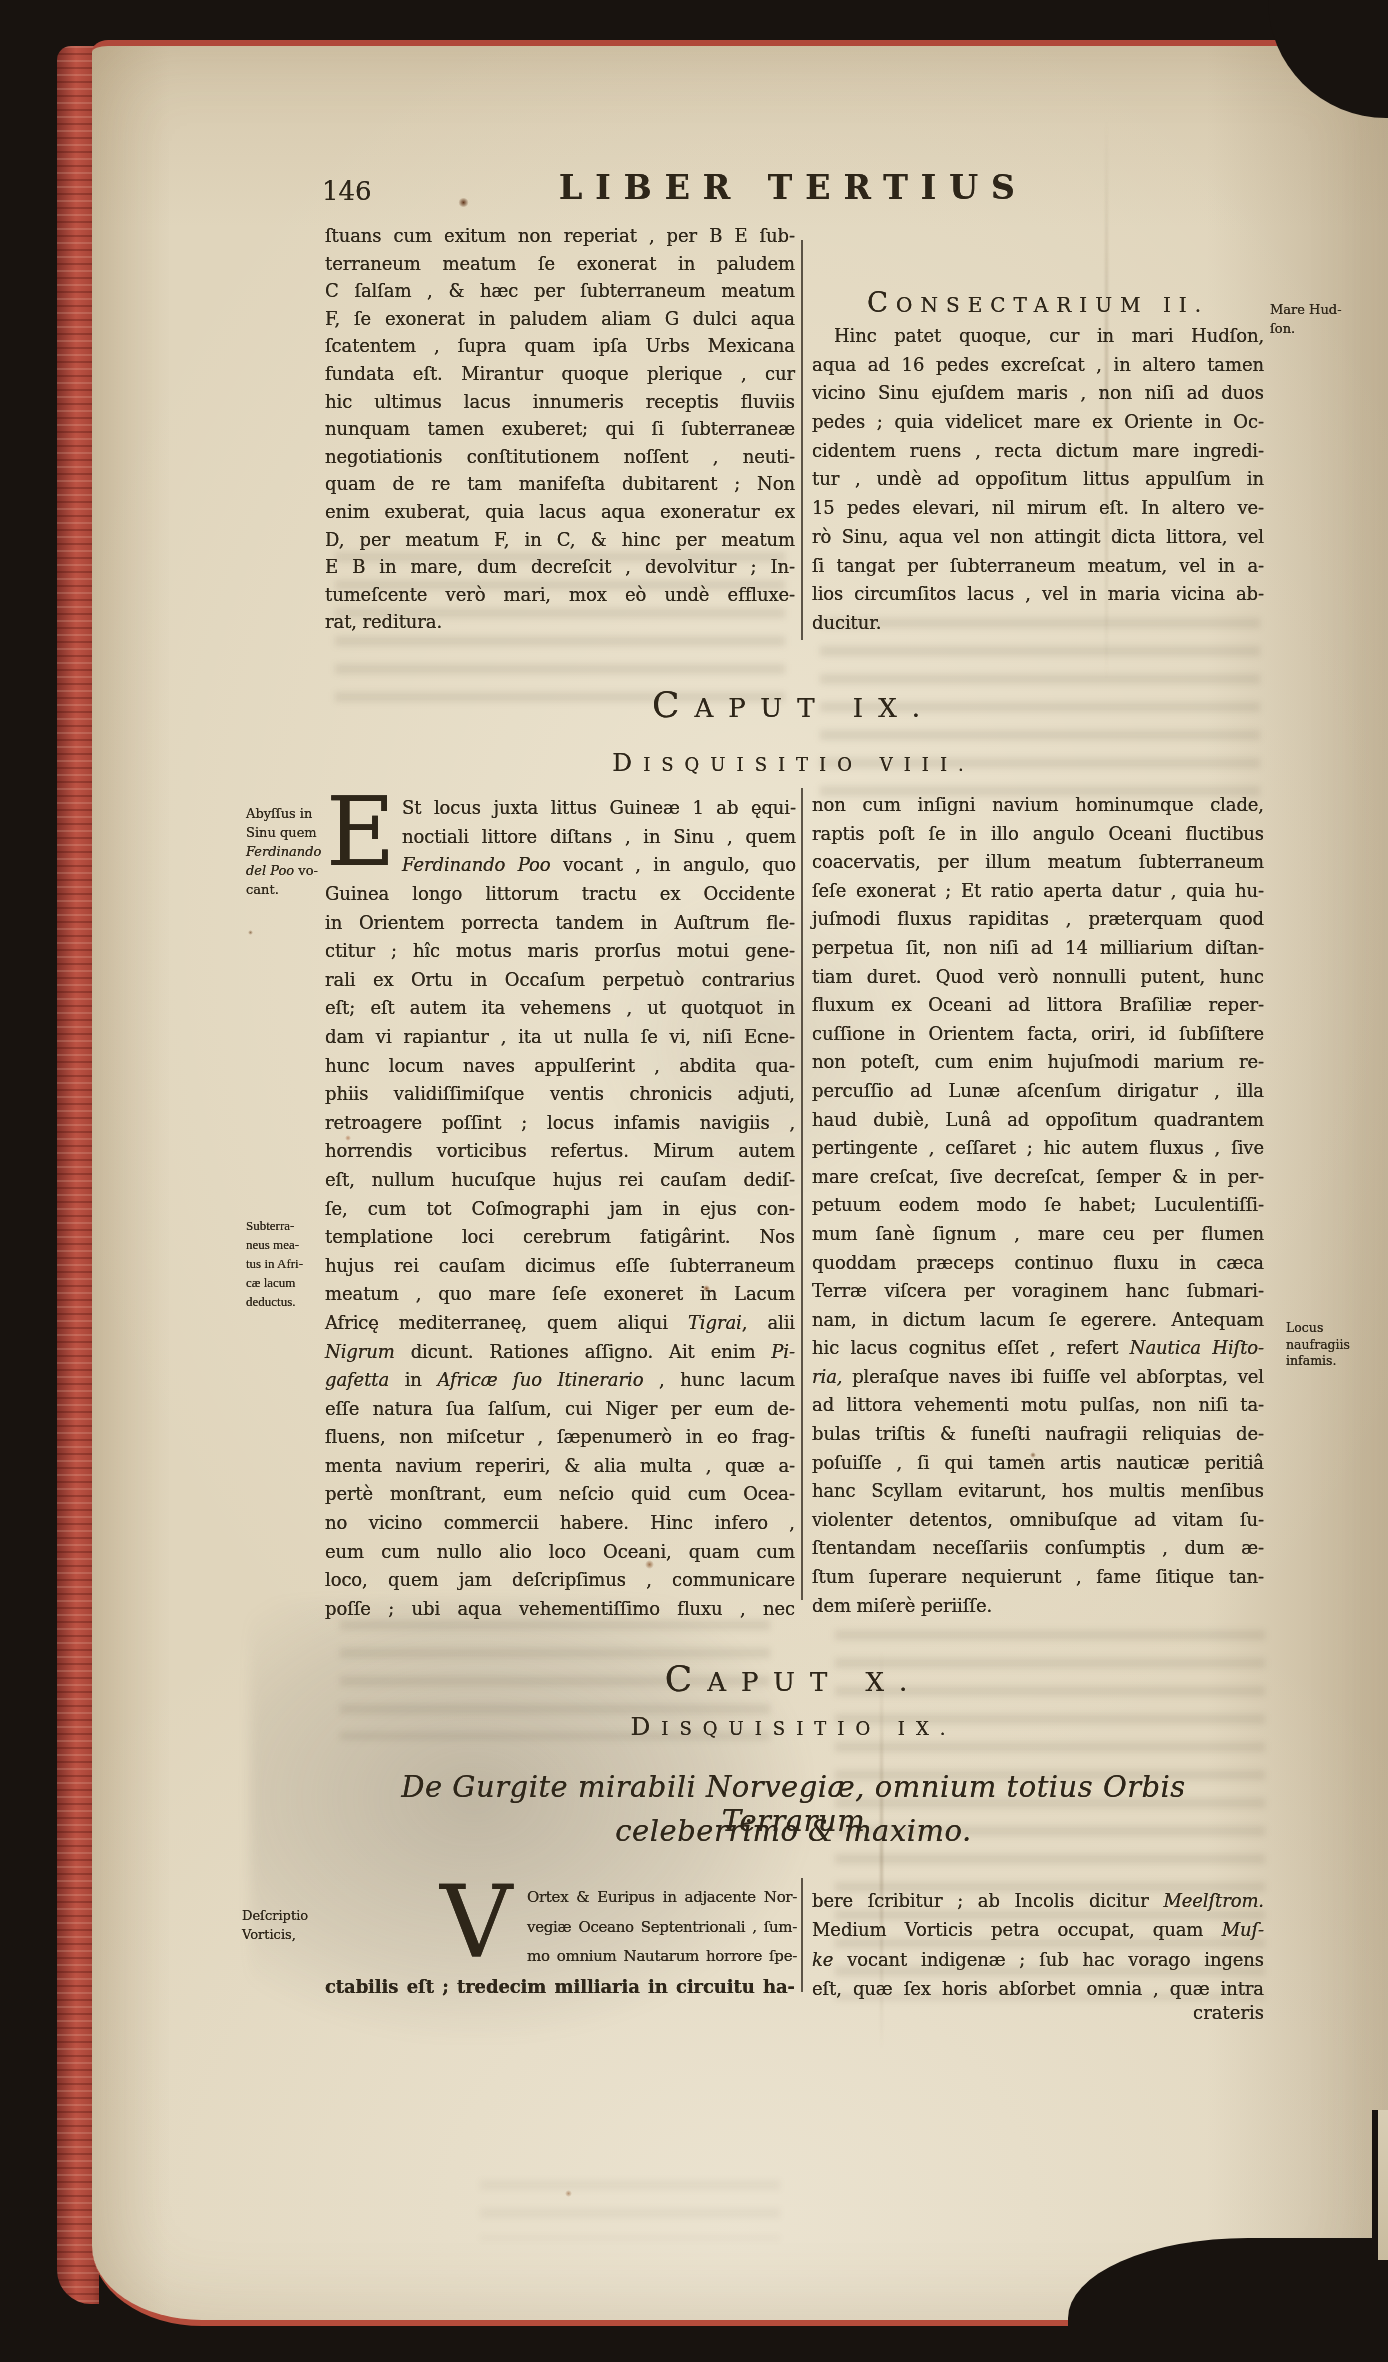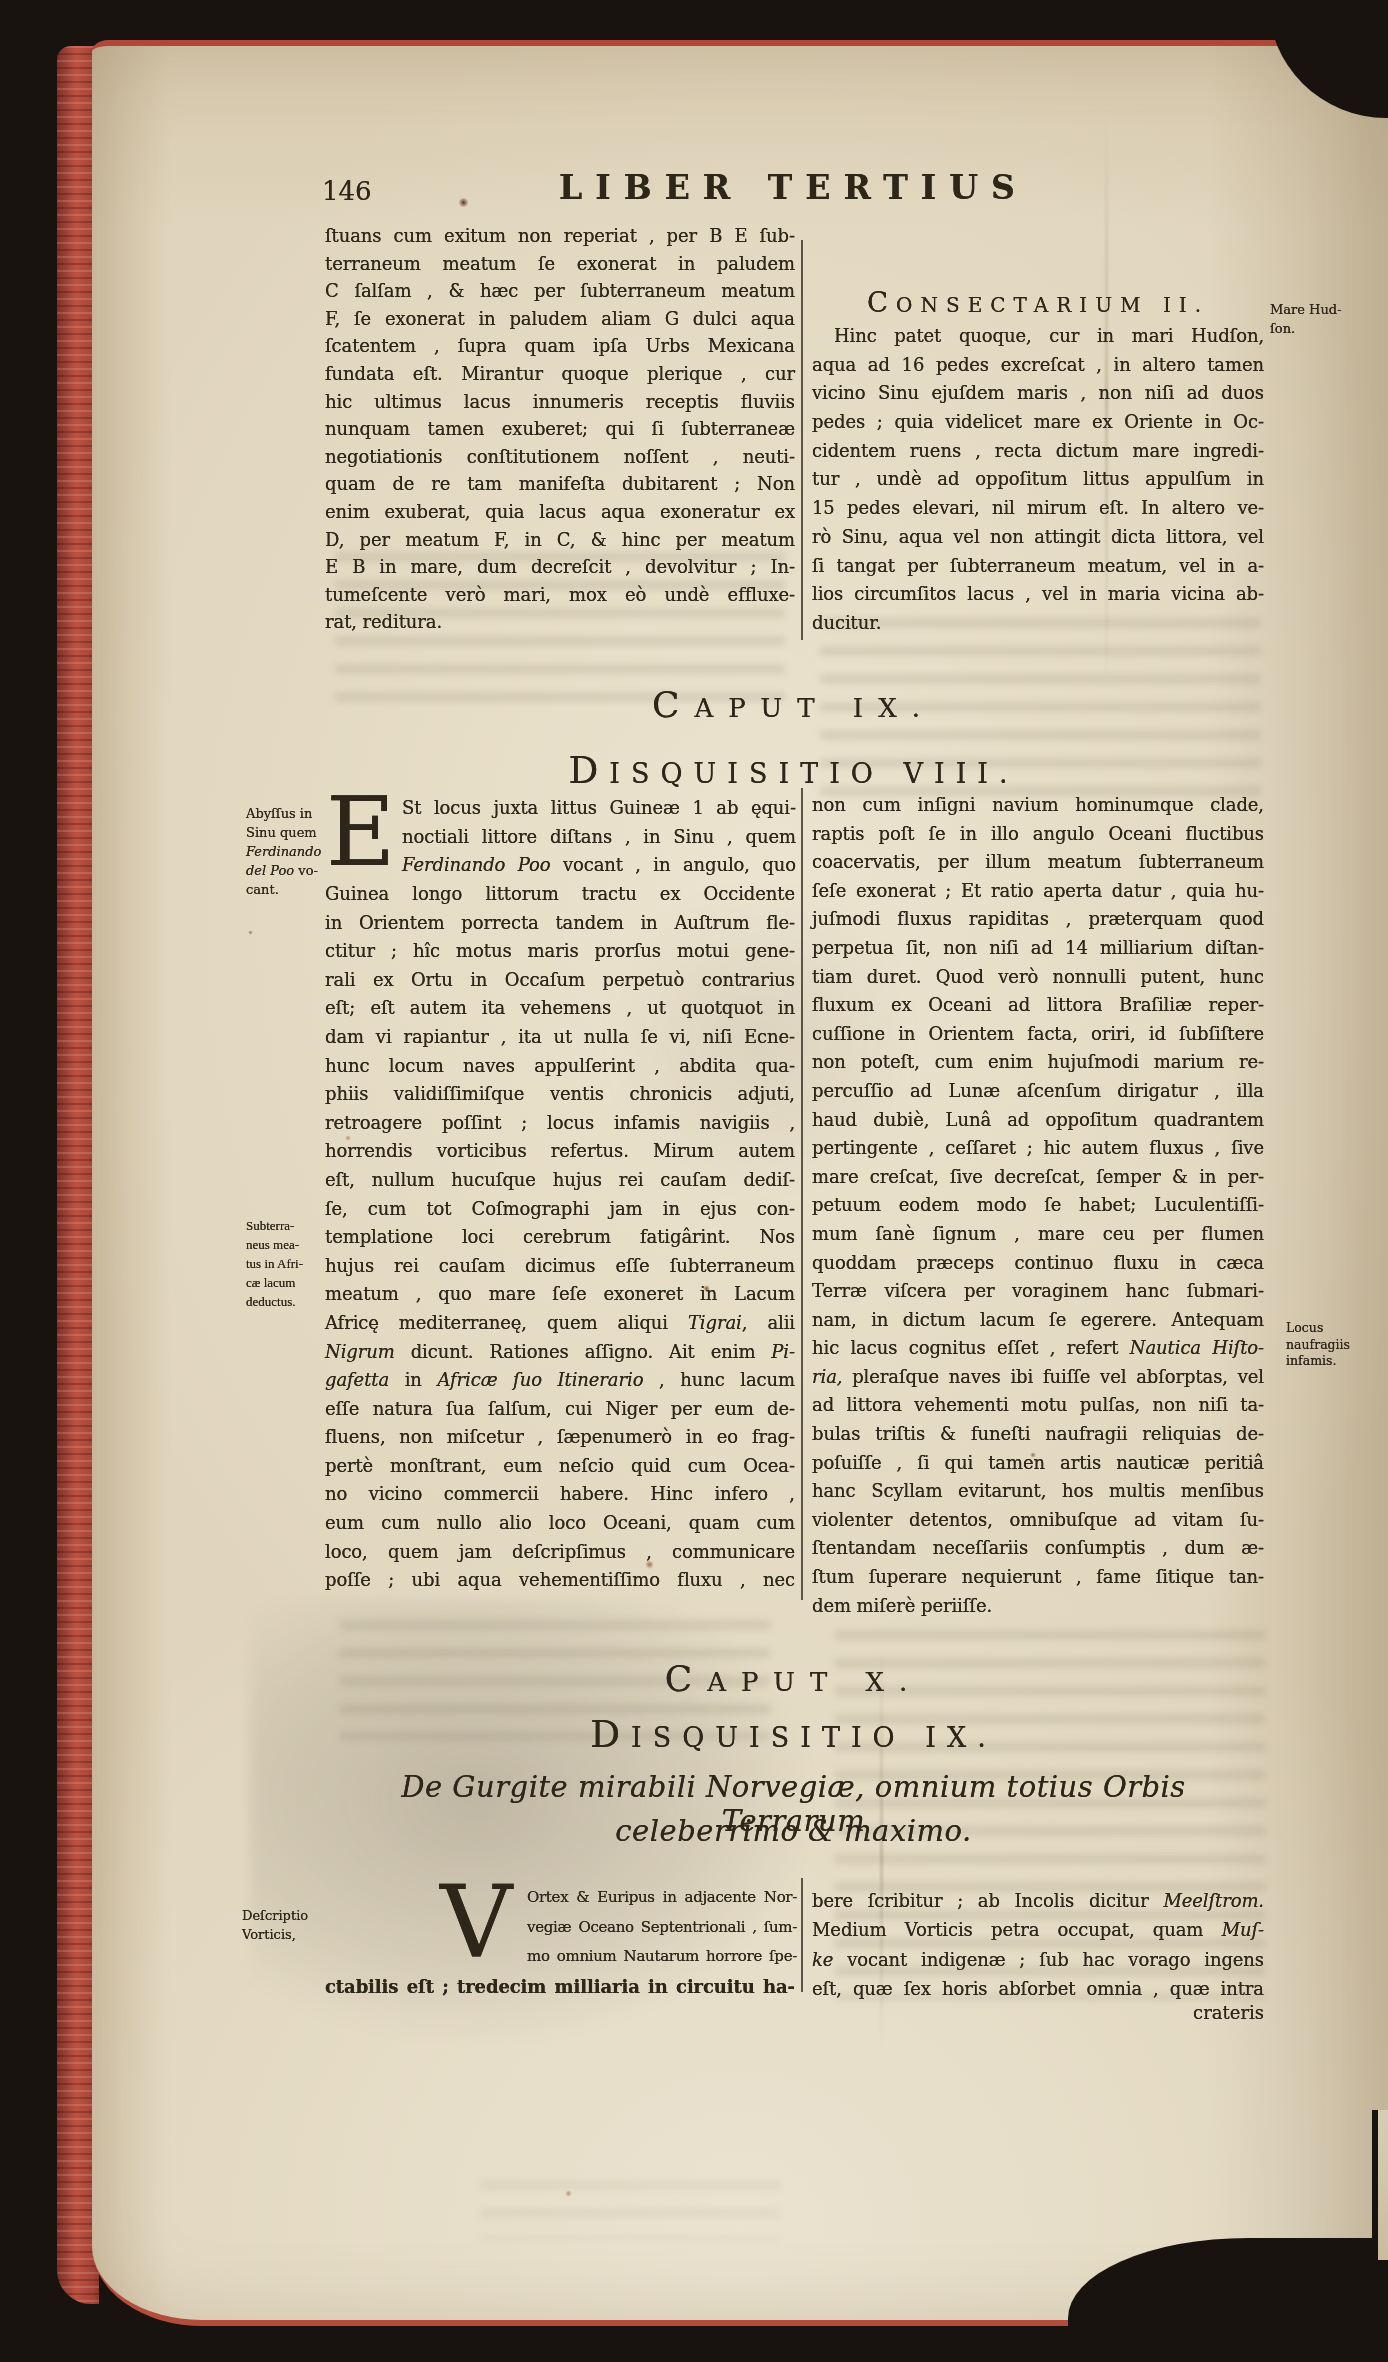--- a/index.html
+++ b/index.html
@@ -56,21 +56,21 @@
   .it{font-style:italic;}
   .indent1 .line:first-child{text-indent:22px;}
   .notes .line{text-align:left;text-align-last:left;white-space:normal;}
   .body18{font-size:18px;letter-spacing:-.1px;}
   .pagenum{font-size:26px;}
   .runtitle{font-size:33px;font-weight:bold;letter-spacing:13px;text-align:center;}
   .h-caps{text-align:center;text-transform:uppercase;}
   .h-caps::first-letter{font-size:1.38em;}
   .h-consect{font-size:20px;letter-spacing:8px;}
   .h-caput{font-size:26px;letter-spacing:15px;}
-  .h-disq{font-size:27px;letter-spacing:11px;}
+  .h-disq{font-size:18px;letter-spacing:11px;}
   .chap-title{font-size:29px;font-style:italic;text-align:center;letter-spacing:.5px;}
   .note{font-size:13px;line-height:19px;}
   .note-sm{font-size:12.5px;line-height:16.5px;}
   .dropcap{font-size:95px;line-height:85px;}
   .dropcap-v{font-size:100px;line-height:92px;}
   .rule{position:absolute;width:2px;background:rgba(44,36,26,.75);z-index:3;}
   .catchword{text-align:right;font-size:18px;}
 </style>
 </head>
 <body>
@@ -180,20 +180,21 @@
       <div class="line"><span>eſt, nullum hucuſque hujus rei cauſam dediſ-</span></div>
       <div class="line"><span>ſe, cum tot  Coſmographi  jam  in  ejus  con-</span></div>
       <div class="line"><span>templatione loci cerebrum fatigârint.   Nos</span></div>
       <div class="line"><span>hujus rei cauſam dicimus eſſe ſubterraneum</span></div>
       <div class="line"><span>meatum , quo mare ſeſe  exoneret in  Lacum</span></div>
       <div class="line"><span>Africę mediterraneę, quem aliqui </span><span class="it">Tigrai</span><span>, alii</span></div>
       <div class="line"><span class="it">Nigrum</span><span> dicunt. Rationes aſſigno. Ait enim </span><span class="it">Pi-</span></div>
       <div class="line"><span class="it">gafetta</span><span> in </span><span class="it">Africæ ſuo Itinerario</span><span> ,  hunc lacum</span></div>
       <div class="line"><span>eſſe natura ſua ſalſum, cui Niger per eum de-</span></div>
       <div class="line"><span>fluens, non miſcetur , ſæpenumerò in eo frag-</span></div>
+      <div class="line"><span>menta navium  reperiri, &amp; alia multa , quæ a-</span></div>
       <div class="line"><span>pertè monſtrant, eum neſcio quid cum Ocea-</span></div>
       <div class="line"><span>no vicino commercii habere.   Hinc infero ,</span></div>
       <div class="line"><span>eum cum nullo alio loco Oceani, quam cum</span></div>
       <div class="line"><span>loco, quem jam deſcripſimus , communicare</span></div>
       <div class="line"><span>poſſe ; ubi aqua  vehementiſſimo fluxu ,  nec</span></div>
     </div>
   <div class="txt body18" style="left:812px;top:791px;width:452px;--lh:28.6px;">
       <div class="line"><span>non cum inſigni navium hominumque clade,</span></div>
       <div class="line"><span>raptis  poſt ſe in  illo  angulo  Oceani fluctibus</span></div>
       <div class="line"><span>coacervatis, per illum  meatum ſubterraneum</span></div>

